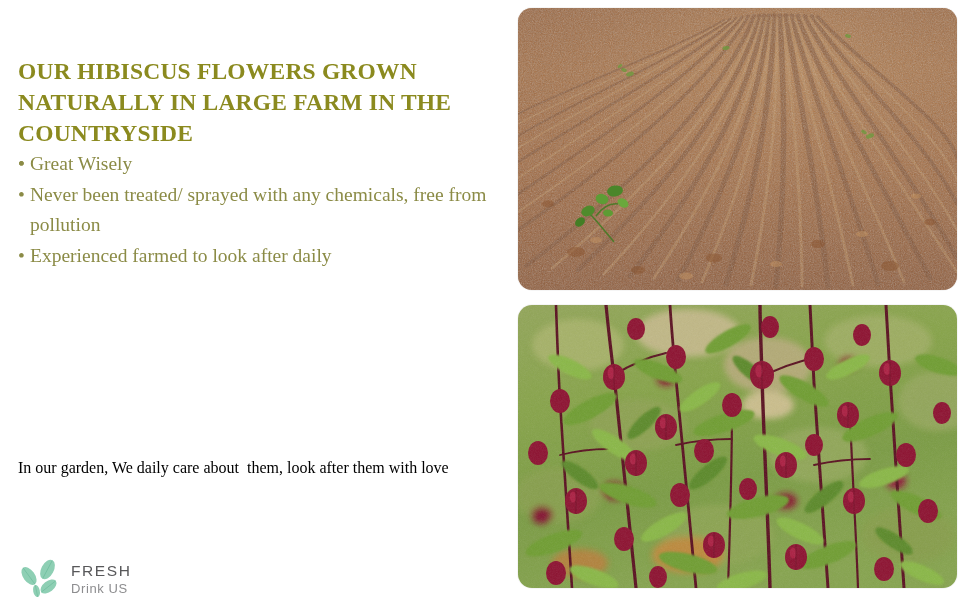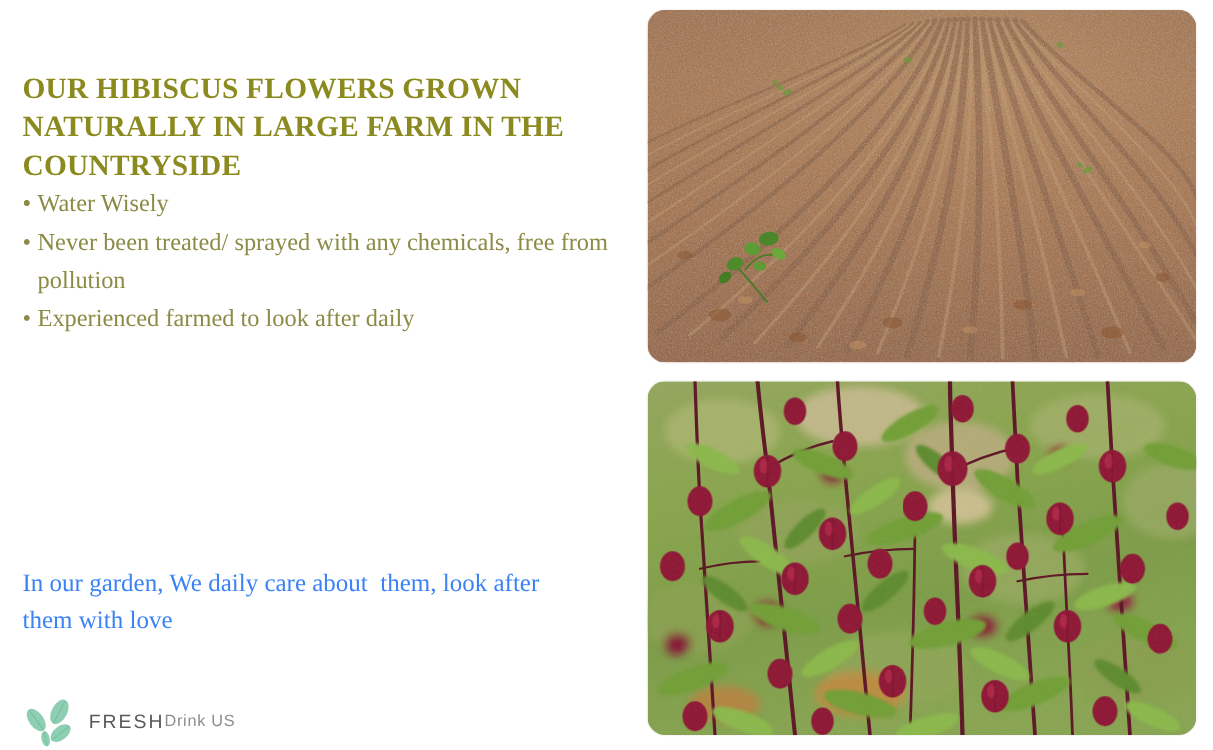--- a/index.html
+++ b/index.html
@@ -73,22 +73,22 @@
     top: 0;
     color: #8b8b46;
   }
 
   .body-paragraph {
     position: absolute;
     left: 18px;
     top: 437px;
     width: 440px;
     margin: 0;
-    color: #3b82f6;
-    font-size: 20px;
+    color: #000000;
+    font-size: 16px;
     line-height: 29px;
     white-space: pre-wrap;
   }
 
   
   .logo {
     position: absolute;
     left: 17px;
     top: 538px;
     width: 180px;
@@ -97,21 +97,21 @@
     align-items: center;
     gap: 8px;
   }
   .logo-mark {
     width: 46px;
     height: 46px;
     flex: 0 0 46px;
   }
   .logo-text {
     display: flex;
-    flex-direction: row;
+    flex-direction: column;
     justify-content: center;
     line-height: 1;
   }
   .logo-text .brand-primary {
     font-family: "Liberation Sans", "DejaVu Sans", sans-serif;
     font-size: 15.5px;
     letter-spacing: 1.6px;
     color: #58585a;
     margin-bottom: 3px;
   }
@@ -153,21 +153,21 @@
   <div class="left-col">
 
     <h1 class="section-heading" id="heading-1">OUR HIBISCUS FLOWERS GROWN NATURALLY IN LARGE FARM IN THE COUNTRYSIDE</h1>
 
     <ul class="bullet-list">
       <li>
         <span class="bullet-dot">•</span>
       </li>
       <li>
         <span class="bullet-dot">•</span>
-        <span>Water Wisely</span>
+        <span>Great Wisely</span>
       </li>
       <li>
         <span class="bullet-dot">•</span>
         <span>Never been treated/ sprayed with any chemicals, free from pollution</span>
       </li>
       <li>
         <span class="bullet-dot">•</span>
         <span>Experienced farmed to look after daily</span>
       </li>
     </ul>

